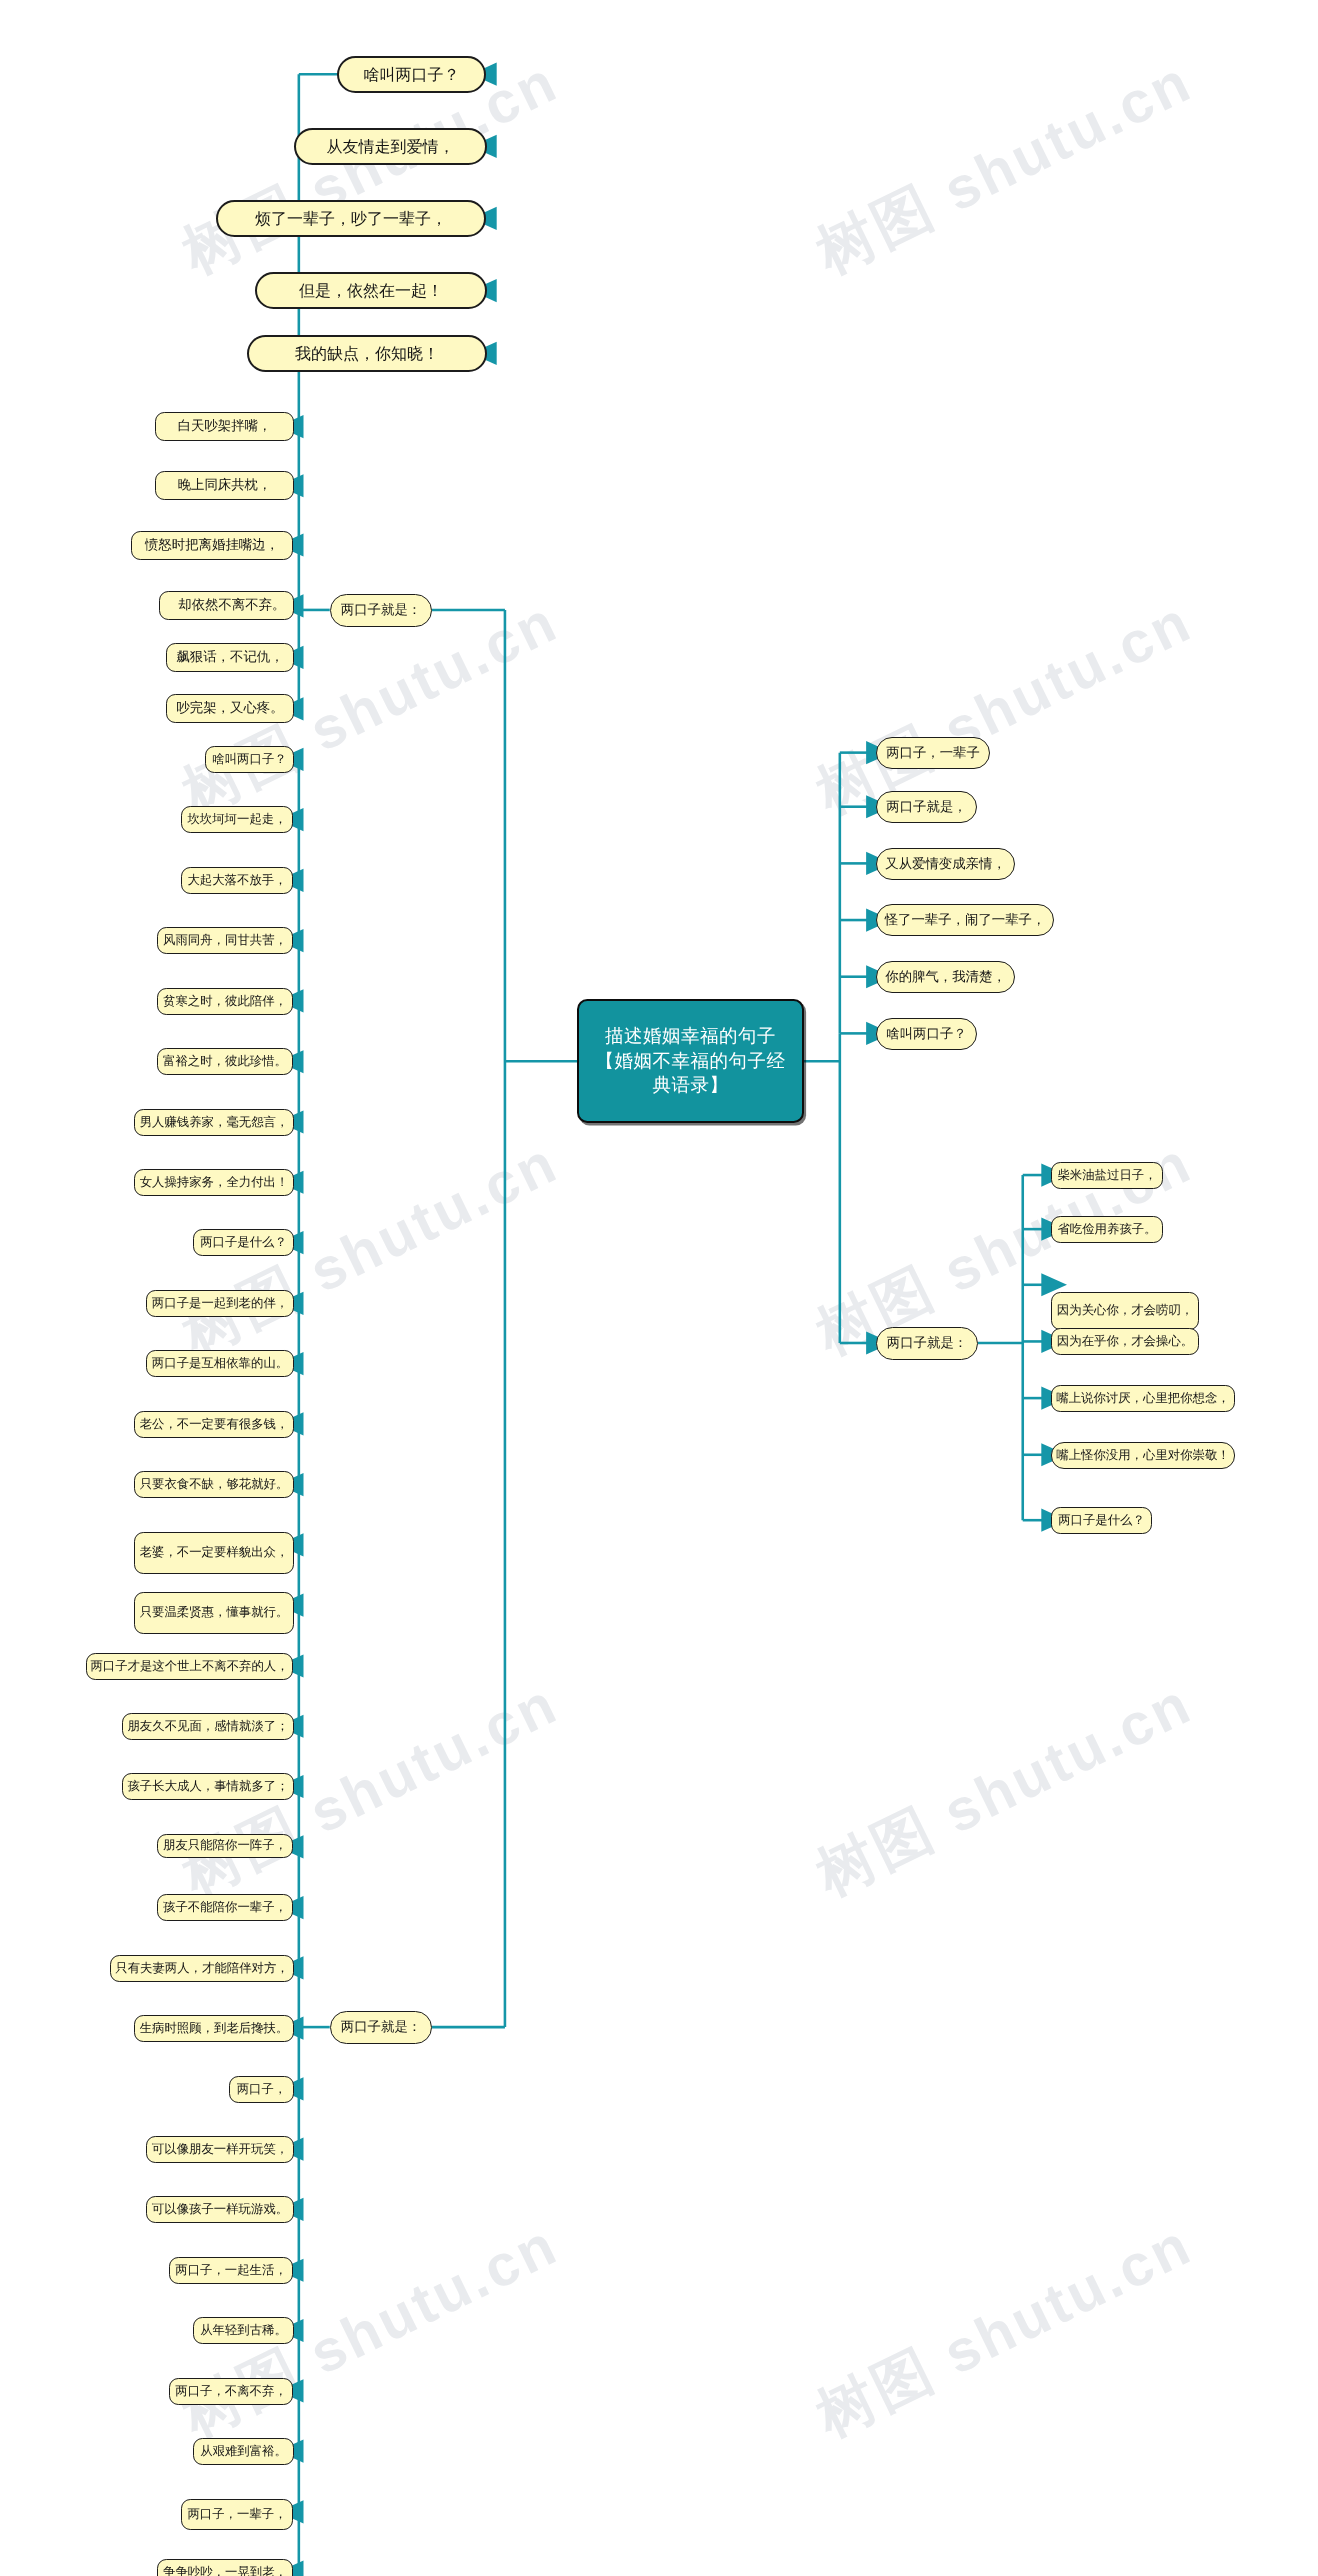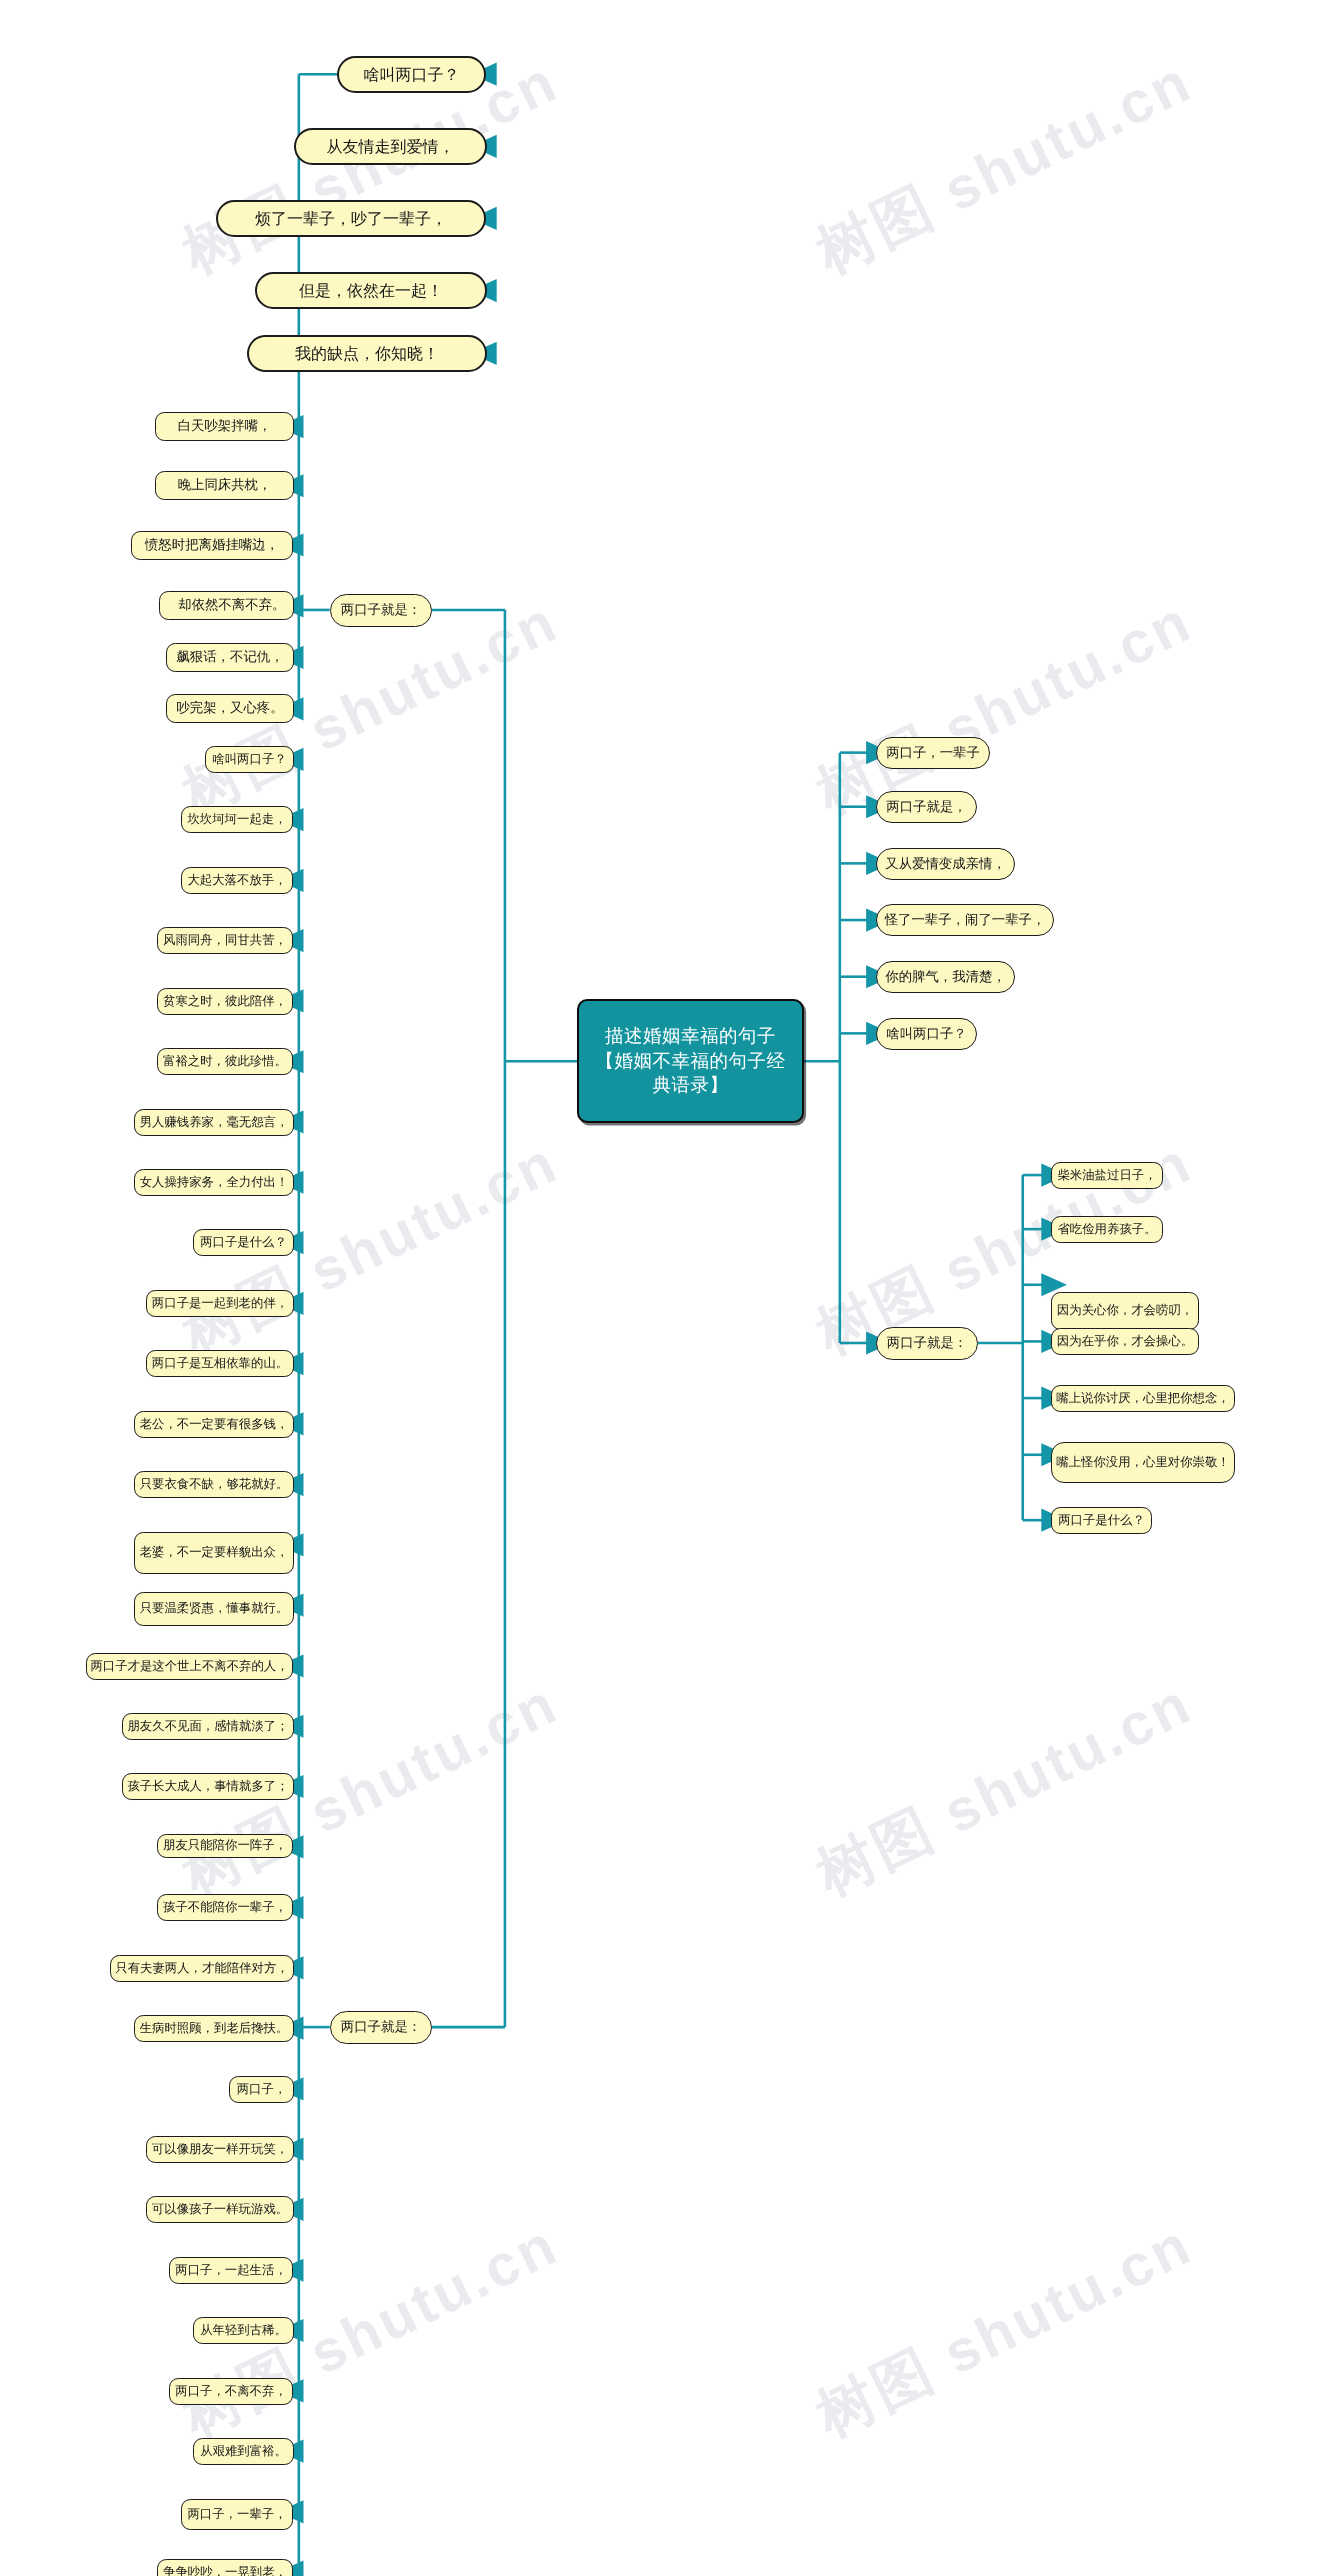--- a/index.html
+++ b/index.html
@@ -171,21 +171,21 @@
       <div class="node r-soft tiny" style="left: 157px; top: 988px; width: 136px; height: 27px;">贫寒之时，彼此陪伴，</div>
       <div class="node r-soft tiny" style="left: 157px; top: 1048px; width: 136px; height: 27px;">富裕之时，彼此珍惜。</div>
       <div class="node r-soft tiny" style="left: 134px; top: 1109px; width: 160px; height: 27px;">男人赚钱养家，毫无怨言，</div>
       <div class="node r-soft tiny" style="left: 134px; top: 1169px; width: 160px; height: 27px;">女人操持家务，全力付出！</div>
       <div class="node r-soft tiny" style="left: 193px; top: 1229px; width: 101px; height: 27px;">两口子是什么？</div>
       <div class="node r-soft tiny" style="left: 146px; top: 1290px; width: 148px; height: 27px;">两口子是一起到老的伴，</div>
       <div class="node r-soft tiny" style="left: 146px; top: 1350px; width: 148px; height: 27px;">两口子是互相依靠的山。</div>
       <div class="node r-soft tiny" style="left: 134px; top: 1411px; width: 160px; height: 27px;">老公，不一定要有很多钱，</div>
       <div class="node r-soft tiny" style="left: 134px; top: 1471px; width: 160px; height: 27px;">只要衣食不缺，够花就好。</div>
       <div class="node r-soft tiny" style="left: 134px; top: 1532px; width: 160px; height: 42px;">老婆，不一定要样貌出众，</div>
-      <div class="node r-soft tiny" style="left: 134px; top: 1592px; width: 160px; height: 34px;">只要温柔贤惠，懂事就行。</div>
+      <div class="node r-soft tiny" style="left: 134px; top: 1592px; width: 160px; height: 42px;">只要温柔贤惠，懂事就行。</div>
       <div class="node r-soft tiny" style="left: 86px; top: 1653px; width: 207px; height: 27px;">两口子才是这个世上不离不弃的人，</div>
       <div class="node r-soft tiny" style="left: 122px; top: 1713px; width: 172px; height: 27px;">朋友久不见面，感情就淡了；</div>
       <div class="node r-soft tiny" style="left: 122px; top: 1773px; width: 172px; height: 27px;">孩子长大成人，事情就多了；</div>
       <div class="node r-soft tiny" style="left: 157px; top: 1834px; width: 136px; height: 24px;">朋友只能陪你一阵子，</div>
       <div class="node r-soft tiny" style="left: 157px; top: 1894px; width: 136px; height: 27px;">孩子不能陪你一辈子，</div>
       <div class="node r-soft tiny" style="left: 110px; top: 1955px; width: 184px; height: 27px;">只有夫妻两人，才能陪伴对方，</div>
       <div class="node r-soft tiny" style="left: 134px; top: 2015px; width: 160px; height: 27px;">生病时照顾，到老后搀扶。</div>
       <div class="node r-soft tiny" style="left: 229px; top: 2076px; width: 65px; height: 27px;">两口子，</div>
       <div class="node r-soft tiny" style="left: 146px; top: 2136px; width: 148px; height: 27px;">可以像朋友一样开玩笑，</div>
       <div class="node r-soft tiny" style="left: 146px; top: 2196px; width: 148px; height: 27px;">可以像孩子一样玩游戏。</div>
@@ -200,18 +200,18 @@
       <div class="node r-pill small" style="left: 876px; top: 791px; width: 101px; height: 32px;">两口子就是，</div>
       <div class="node r-pill small" style="left: 876px; top: 848px; width: 139px; height: 32px;">又从爱情变成亲情，</div>
       <div class="node r-pill small" style="left: 876px; top: 904px; width: 178px; height: 32px;">怪了一辈子，闹了一辈子，</div>
       <div class="node r-pill small" style="left: 876px; top: 961px; width: 139px; height: 32px;">你的脾气，我清楚，</div>
       <div class="node r-pill small" style="left: 876px; top: 1018px; width: 101px; height: 32px;">啥叫两口子？</div>
       <div class="node r-soft tiny" style="left: 1051px; top: 1162px; width: 112px; height: 27px;">柴米油盐过日子，</div>
       <div class="node r-soft tiny" style="left: 1051px; top: 1216px; width: 112px; height: 27px;">省吃俭用养孩子。</div>
       <div class="node r-soft tiny" style="left: 1051px; top: 1272px; width: 148px; height: 38px; margin-top: 20px;">因为关心你，才会唠叨，</div>
       <div class="node r-soft tiny" style="left: 1051px; top: 1328px; width: 148px; height: 27px;">因为在乎你，才会操心。</div>
       <div class="node r-soft tiny" style="left: 1051px; top: 1385px; width: 184px; height: 27px;">嘴上说你讨厌，心里把你想念，</div>
-      <div class="node r-soft tiny" style="left: 1051px; top: 1442px; width: 184px; height: 41px; border-radius: 13px;">嘴上怪你没用，心里对你崇敬！</div>
+      <div class="node r-soft tiny" style="left: 1051px; top: 1442px; width: 184px; height: 27px; border-radius: 13px;">嘴上怪你没用，心里对你崇敬！</div>
       <div class="node r-soft tiny" style="left: 1051px; top: 1507px; width: 101px; height: 27px;">两口子是什么？</div>
       <div class="node r-pill small" style="left: 876px; top: 1327px; width: 102px; height: 33px;">两口子就是：</div>
     </div>
 </div>
 
 
 </body></html>

